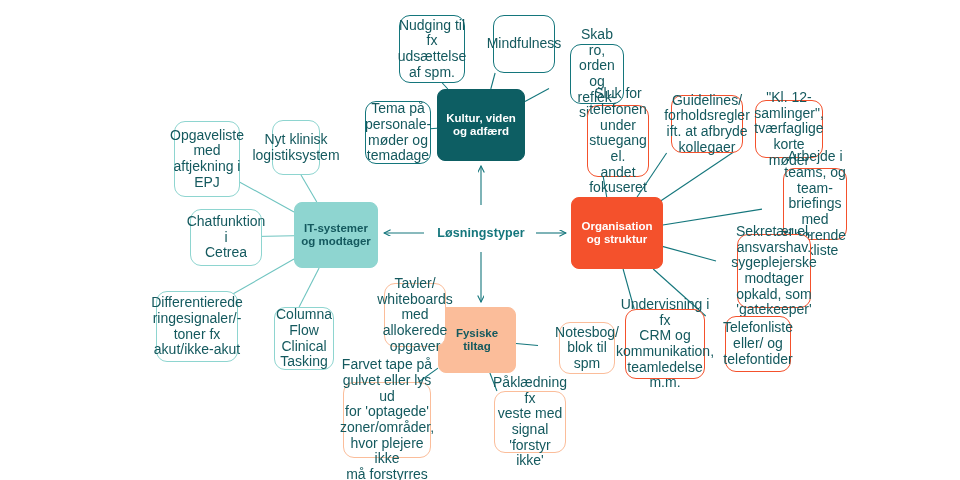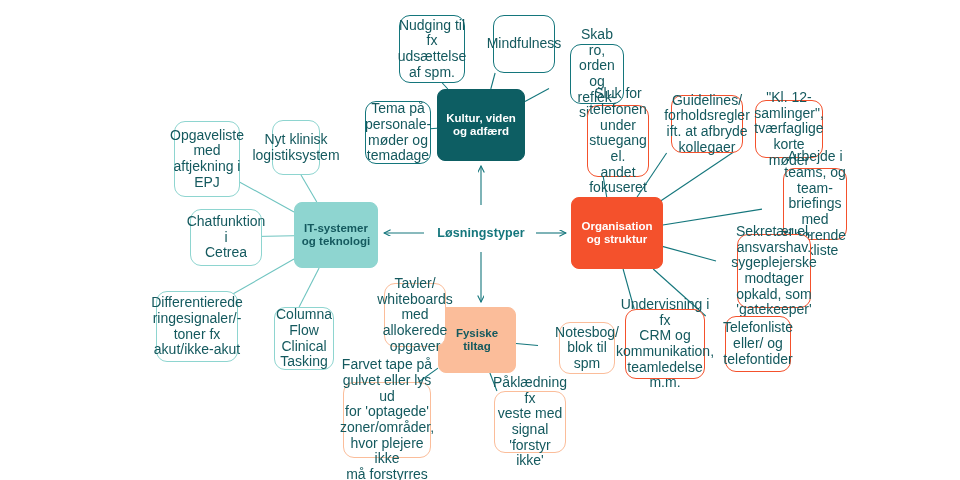--- a/index.html
+++ b/index.html
@@ -74,21 +74,21 @@
         <line x1="536" y1="233" x2="566" y2="233" marker-end="url(#arw)"></line>
       </g>
   </svg>
 
   <div class="center-label" style="left:425px;top:222px;width:112px;height:22px;">Løsningstyper</div>
 
   <div id="nodes">
       <div class="node main teal-dark" style="left: 437px; top: 89px; width: 88px; height: 72px;">Kultur, viden
 og adfærd</div>
       <div class="node main aqua" style="left: 294px; top: 202px; width: 84px; height: 66px;">IT-systemer
-og teknologi</div>
+og modtager</div>
       <div class="node main orange" style="left: 571px; top: 197px; width: 92px; height: 72px;">Organisation
 og struktur</div>
       <div class="node main peach" style="left: 438px; top: 307px; width: 78px; height: 66px;">Fysiske
 tiltag</div>
       <div class="node leaf d-teal" style="left: 378px; top: 15px; width: 66px; height: 68px;">Nudging til
 fx
 udsættelse
 af spm.</div>
       <div class="node leaf d-teal" style="left: 472px; top: 15px; width: 62px; height: 58px;">Mindfulness</div>
       <div class="node leaf d-teal" style="left: 549px; top: 44px; width: 54px; height: 60px;">Skab ro,

